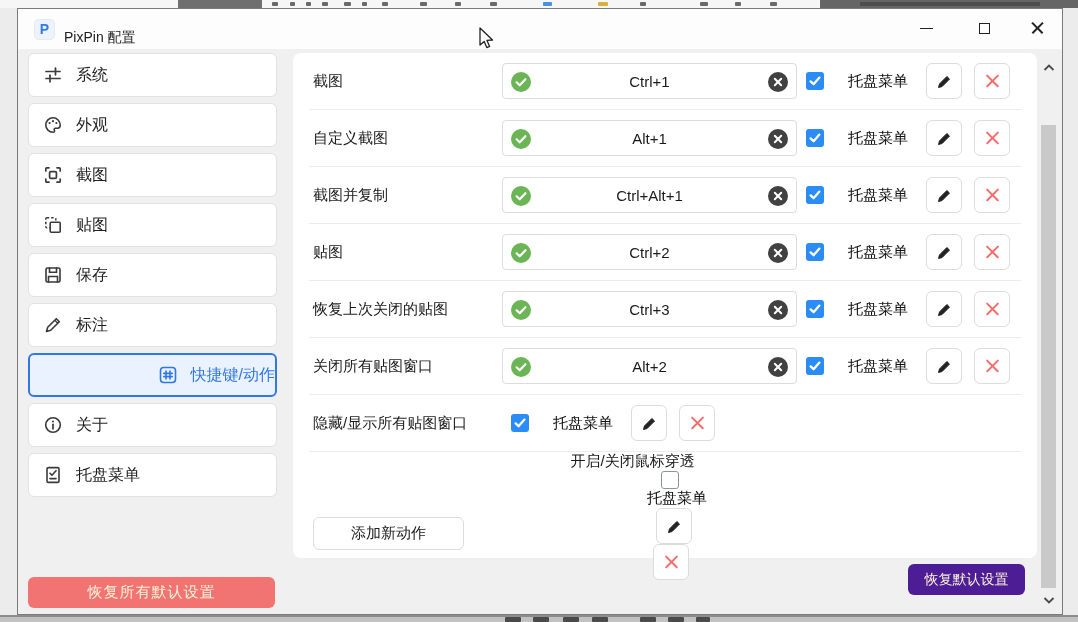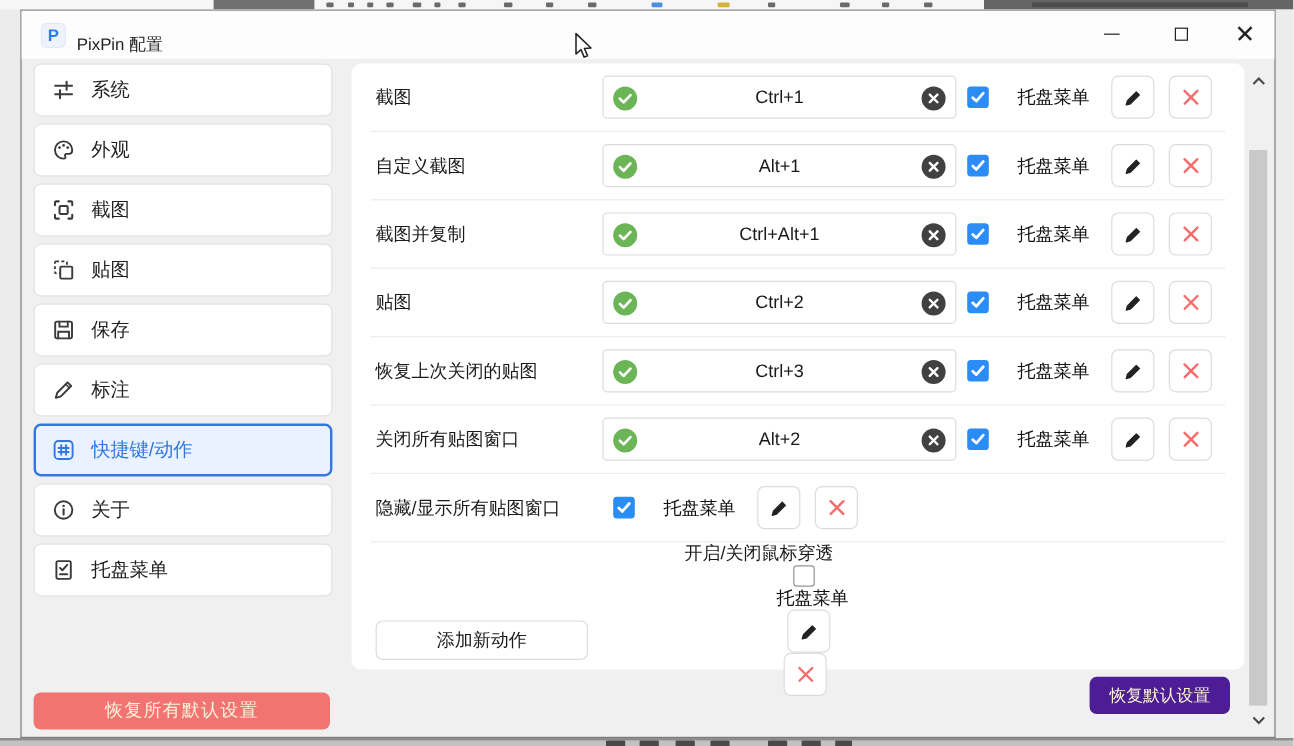--- a/index.html
+++ b/index.html
@@ -28,21 +28,21 @@
   .glyph-max { width:11px; height:11px; border:1.4px solid #222; }
   .glyph-close { position:relative; width:13px; height:13px; }
   .glyph-close::before,.glyph-close::after { content:""; position:absolute; left:-1px; top:5.5px; width:15px; height:1.5px; background:#222; }
   .glyph-close::before { transform:rotate(45deg); } .glyph-close::after { transform:rotate(-45deg); }
 
   
   .sidebar { position:absolute; left:10px; top:44px; width:249px; }
   .side-item { height:44px; margin-bottom:6px; background:#fff; border:1px solid #e2e2e2;
                border-radius:6px; display:flex; align-items:center; padding-left:14px; gap:13px;
                font-size:16px; color:#1f1f1f; }
-  .side-item.selected { border:2px solid #3178e6; background:#e9f2fe; color:#3178e6; padding-left:13px; }
+  .side-item.selected { border:2px solid #3178e6; background:#e9f2fe; color:#3178e6; padding-left:13px;justify-content:flex-end; }
   .side-item svg { flex:none; }
 
   
   .panel { position:absolute; left:275px; top:44px; width:744px; height:505px; background:#fff; border-radius:8px; }
   .rows { padding:0 16px; }
   .row { height:57px; display:flex; align-items:center; padding:0 4px; border-bottom:1px solid #ececec; }
   .row:last-child { border-bottom:none;flex-direction:column; }
   .action-label { width:189px; font-size:15px; color:#1a1a1a; flex:none; }
   .hotkey-box { position:relative; width:295px; height:36px; flex:none; border:1px solid #dcdcdc;
                 border-radius:4px; background:#fff; display:flex; align-items:center; justify-content:center; }
@@ -56,21 +56,21 @@
   .tray-check.unchecked { background:#fff; border:1.5px solid #8f968f; }
   .tray-label { font-size:15px; color:#111; margin-left:24px; white-space:nowrap;font-family:Liberation Mono, monospace; }
   .mini-btn { width:36px; height:36px; flex:none; border:1px solid #dcdcdc; border-radius:6px; background:#fff;
               display:flex; align-items:center; justify-content:center; }
   .edit-btn { margin-left:18px; }
   .del-btn { margin-left:12px; }
   .del-x { position:relative; width:15px; height:15px; }
   .del-x::before,.del-x::after { content:""; position:absolute; left:-1px; top:6.6px; width:17px; height:1.8px; background:#f56c6c; border-radius:1px; }
   .del-x::before { transform:rotate(45deg); } .del-x::after { transform:rotate(-45deg); }
   .add-row { height:49px; display:flex; align-items:center; padding:0 20px; }
-  .add-btn { width:177px; height:33px; background:#fff; border:1px solid #dcdcdc; border-radius:6px;
+  .add-btn { width:151px; height:33px; background:#fff; border:1px solid #dcdcdc; border-radius:6px;
              font-size:15px; color:#1a1a1a; display:flex; align-items:center; justify-content:center;font-family:Liberation Serif, serif; }
 
   
   .scrollbar { position:absolute; left:1023px; top:44px; width:16px; height:556px; }
   .scroll-arrow { position:absolute; left:0; width:16px; height:14px; display:flex; align-items:center; justify-content:center; }
   .scroll-thumb { position:absolute; left:0; top:72px; width:15px; height:463px; background:#c9c9c9; }
 
   
   .restore-all { position:absolute; left:10px; top:568px; width:247px; height:31px; background:#f17472;
                  border-radius:6px; color:#fcf3d9; font-size:15px; display:flex; align-items:center; justify-content:center; letter-spacing:1px; }

